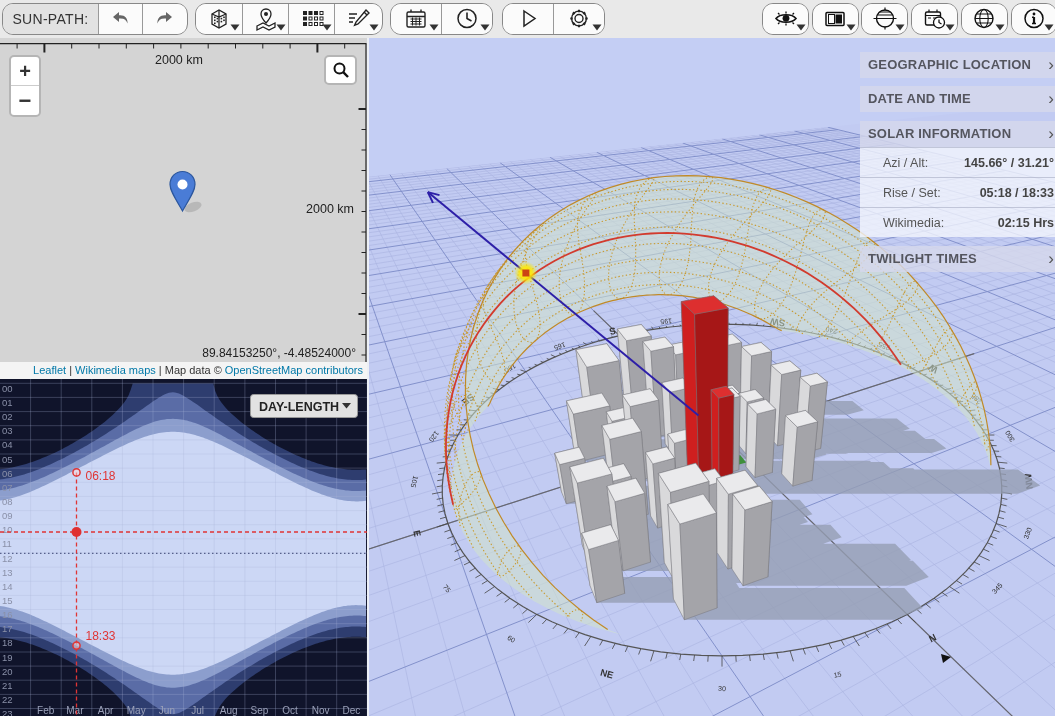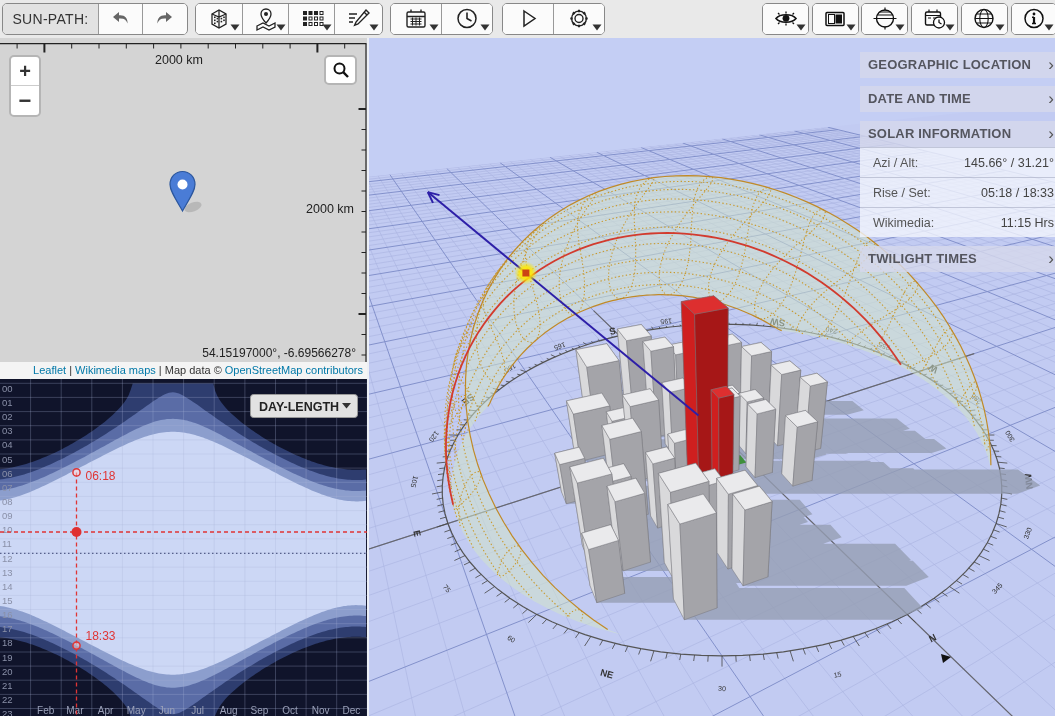--- a/index.html
+++ b/index.html
@@ -1,37 +1,37 @@
 <!DOCTYPE html>
 <html><head><meta charset="utf-8"><style>
 *{margin:0;padding:0;box-sizing:border-box}
 body{font-family:"Liberation Sans",sans-serif;width:1055px;height:716px;overflow:hidden;position:relative;background:#e9e9e9}
 #toolbar{position:absolute;left:0;top:0;width:1055px;height:38px;background:#e9e9e9}
-.tgroup{position:absolute;top:3px;height:32px;border:1px solid #888;border-radius:5px;background:#fbfbfb;display:flex;overflow:hidden}
+.tgroup{position:absolute;top:3px;height:32px;border:1px solid #888;border-radius:11px;background:#fbfbfb;display:flex;overflow:hidden}
 .tcell{height:100%;border-right:1px solid #999;display:flex;align-items:center;justify-content:center;position:relative;background:#fbfbfb}
 .tcell.last{border-right:none}
 .tcell.lbl{background:#e2e2e2;font-size:14px;color:#333;letter-spacing:0.3px}
 .car{position:absolute;right:2px;bottom:3px}
 #map{position:absolute;left:0;top:38px;width:367px;height:341px;background:#d4d4d4;overflow:hidden}
 .zoomctl{position:absolute;left:9px;top:17px;width:32px;border:2px solid #b5b5b5;border-radius:5px;background:#fff;overflow:hidden}
 .zbtn{width:100%;height:29px;font-size:20px;font-weight:bold;color:#333;display:flex;align-items:center;justify-content:center}
 .searchbtn{position:absolute;left:324px;top:17px;width:33px;height:30px;border:2px solid #b5b5b5;border-radius:5px;background:#fff;display:flex;align-items:center;justify-content:center}
 .km1{position:absolute;left:155px;top:15px;font-size:12.5px;color:#222}
 .km2{position:absolute;right:13px;top:164px;font-size:12.5px;color:#222}
 .coords{position:absolute;right:11px;top:308px;font-size:12px;color:#222}
 .attr{position:absolute;left:0;bottom:0;width:100%;height:17px;background:rgba(255,255,255,0.75);font-size:11px;color:#333;text-align:right;padding:2px 4px 0 0}
 .attr a{color:#0078a8}
 #chart{position:absolute;left:0;top:379px;width:312px;height:337px;background:#10142b}
 #pane3d{position:absolute;left:367px;top:38px;width:688px;height:678px;overflow:hidden;background:#c6cff4}
 #sidebar{position:absolute;left:493px;top:0;width:202px;height:678px;font-family:"Liberation Sans",sans-serif}
 .shead{position:absolute;left:0;width:202px;height:26px;background:rgba(213,216,235,0.82);color:#54555e;font-size:13px;font-weight:bold;letter-spacing:0.2px;line-height:26px;padding-left:8px}
 .shead span{position:absolute;right:8px;top:0;font-size:17px;font-weight:normal;color:#555}
 .srow{position:absolute;left:0;width:202px;height:30px;background:rgba(243,245,252,0.80);border-top:1px solid rgba(160,165,190,0.55);color:#555;font-size:12.5px;line-height:30px}
-.srow em{font-style:normal;position:absolute;left:13px}
-.srow b{font-weight:normal;position:absolute;right:8px;color:#444}
+.srow em{font-style:normal;position:absolute;left:23px}
+.srow b{font-weight:bold;position:absolute;right:8px;color:#444}
 </style></head><body>
 <div id="toolbar">
     <div class="tgroup" style="left:2px;width:186px">
       <div class="tcell lbl" style="width:96px">SUN-PATH:</div>
       <div class="tcell" style="width:44px">
         <svg width="26" height="26" viewBox="0 0 26 26">
           <path d="M11 6 L5 11 L11 16 L11 12.5 C16 12 18.5 14 19.5 17.5 C20 12 16.5 8.6 11 9.2 Z" fill="#666"></path>
         </svg>
       </div>
       <div class="tcell last" style="width:43px">
@@ -269,21 +269,21 @@
       <div class="zbtn" style="font-size:22px">−</div>
     </div>
     <div class="searchbtn">
       <svg width="18" height="18" viewBox="0 0 18 18">
         <circle cx="7.5" cy="7.5" r="5" fill="none" stroke="#111" stroke-width="2"></circle>
         <line x1="11.2" y1="11.2" x2="16" y2="16" stroke="#111" stroke-width="2.4"></line>
       </svg>
     </div>
     <div class="km1">2000 km</div>
     <div class="km2">2000 km</div>
-    <div class="coords">54.15197000°, -6.69566278°</div>
+    <div class="coords">89.84153250°, -4.48524000°</div>
     <div class="attr"><a>Leaflet</a> | <a>Wikimedia maps</a> | Map data © <a>OpenStreetMap contributors</a></div>
   </div>
 <div id="chart">
     <svg width="367" height="337" viewBox="0 0 367 337" style="display:block">
       <rect x="0" y="0" width="367" height="337" fill="#10142b"></rect>
       <path d="M0.0,90.2 L2.0,90.0 L4.0,89.8 L6.0,89.5 L8.0,89.2 L10.1,88.8 L12.1,88.4 L14.1,88.0 L16.1,87.6 L18.1,87.1 L20.1,86.6 L22.1,86.0 L24.1,85.5 L26.1,84.9 L28.2,84.3 L30.2,83.6 L32.2,82.9 L34.2,82.2 L36.2,81.5 L38.2,80.7 L40.2,80.0 L42.2,79.1 L44.2,78.3 L46.3,77.5 L48.3,76.6 L50.3,75.7 L52.3,74.8 L54.3,73.9 L56.3,72.9 L58.3,71.9 L60.3,70.9 L62.3,69.9 L64.4,68.8 L66.4,67.8 L68.4,66.7 L70.4,65.6 L72.4,64.5 L74.4,63.3 L76.4,62.1 L78.4,60.9 L80.4,59.7 L82.4,58.5 L84.5,57.2 L86.5,55.9 L88.5,54.6 L90.5,53.2 L92.5,51.9 L94.5,50.4 L96.5,49.0 L98.5,47.5 L100.5,46.0 L102.6,44.5 L104.6,42.9 L106.6,41.2 L108.6,39.5 L110.6,37.8 L112.6,36.0 L114.6,34.1 L116.6,32.1 L118.6,30.0 L120.7,27.7 L122.7,25.3 L124.7,22.7 L126.7,19.7 L128.7,16.0 L130.7,10.7 L132.7,4.6 L134.7,4.6 L136.7,4.6 L138.8,4.6 L140.8,4.6 L142.8,4.6 L144.8,4.6 L146.8,4.6 L148.8,4.6 L150.8,4.6 L152.8,4.6 L154.8,4.6 L156.9,4.6 L158.9,4.6 L160.9,4.6 L162.9,4.6 L164.9,4.6 L166.9,4.6 L168.9,4.6 L170.9,4.6 L172.9,4.6 L175.0,4.6 L177.0,4.6 L179.0,4.6 L181.0,4.6 L183.0,4.6 L185.0,4.6 L187.0,4.6 L189.0,4.6 L191.0,4.6 L193.1,4.6 L195.1,4.6 L197.1,4.6 L199.1,4.6 L201.1,4.6 L203.1,4.6 L205.1,4.6 L207.1,4.6 L209.1,4.6 L211.2,4.6 L213.2,4.6 L215.2,12.0 L217.2,16.8 L219.2,20.3 L221.2,23.2 L223.2,25.8 L225.2,28.2 L227.2,30.4 L229.2,32.5 L231.3,34.4 L233.3,36.3 L235.3,38.1 L237.3,39.8 L239.3,41.5 L241.3,43.2 L243.3,44.8 L245.3,46.3 L247.3,47.8 L249.4,49.3 L251.4,50.7 L253.4,52.1 L255.4,53.5 L257.4,54.8 L259.4,56.1 L261.4,57.4 L263.4,58.7 L265.4,59.9 L267.5,61.2 L269.5,62.4 L271.5,63.5 L273.5,64.7 L275.5,65.8 L277.5,66.9 L279.5,68.0 L281.5,69.0 L283.5,70.1 L285.6,71.1 L287.6,72.1 L289.6,73.1 L291.6,74.0 L293.6,75.0 L295.6,75.9 L297.6,76.8 L299.6,77.6 L301.6,78.5 L303.7,79.3 L305.7,80.1 L307.7,80.9 L309.7,81.6 L311.7,82.4 L313.7,83.1 L315.7,83.7 L317.7,84.4 L319.7,85.0 L321.8,85.6 L323.8,86.2 L325.8,86.7 L327.8,87.2 L329.8,87.7 L331.8,88.1 L333.8,88.5 L335.8,88.9 L337.8,89.2 L339.9,89.6 L341.9,89.8 L343.9,90.1 L345.9,90.3 L347.9,90.4 L349.9,90.6 L351.9,90.7 L353.9,90.7 L355.9,90.8 L358.0,90.8 L360.0,90.7 L362.0,90.6 L364.0,90.5 L366.0,90.4 L366.0,258.2 L364.0,258.0 L362.0,257.9 L360.0,257.8 L358.0,257.8 L355.9,257.8 L353.9,257.8 L351.9,257.8 L349.9,257.9 L347.9,258.1 L345.9,258.2 L343.9,258.5 L341.9,258.7 L339.9,259.0 L337.8,259.3 L335.8,259.6 L333.8,260.0 L331.8,260.4 L329.8,260.9 L327.8,261.3 L325.8,261.8 L323.8,262.4 L321.8,262.9 L319.7,263.5 L317.7,264.2 L315.7,264.8 L313.7,265.5 L311.7,266.2 L309.7,266.9 L307.7,267.7 L305.7,268.4 L303.7,269.2 L301.6,270.0 L299.6,270.9 L297.6,271.8 L295.6,272.7 L293.6,273.6 L291.6,274.5 L289.6,275.5 L287.6,276.4 L285.6,277.4 L283.5,278.4 L281.5,279.5 L279.5,280.5 L277.5,281.6 L275.5,282.7 L273.5,283.9 L271.5,285.0 L269.5,286.2 L267.5,287.4 L265.4,288.6 L263.4,289.8 L261.4,291.1 L259.4,292.4 L257.4,293.7 L255.4,295.0 L253.4,296.4 L251.4,297.8 L249.4,299.3 L247.3,300.7 L245.3,302.2 L243.3,303.8 L241.3,305.4 L239.3,307.0 L237.3,308.7 L235.3,310.4 L233.3,312.2 L231.3,314.1 L229.2,316.1 L227.2,318.1 L225.2,320.3 L223.2,322.7 L221.2,325.3 L219.2,328.2 L217.2,331.7 L215.2,336.5 L213.2,343.9 L211.2,343.9 L209.1,343.9 L207.1,343.9 L205.1,343.9 L203.1,343.9 L201.1,343.9 L199.1,343.9 L197.1,343.9 L195.1,343.9 L193.1,343.9 L191.0,343.9 L189.0,343.9 L187.0,343.9 L185.0,343.9 L183.0,343.9 L181.0,343.9 L179.0,343.9 L177.0,343.9 L175.0,343.9 L172.9,343.9 L170.9,343.9 L168.9,343.9 L166.9,343.9 L164.9,343.9 L162.9,343.9 L160.9,343.9 L158.9,343.9 L156.9,343.9 L154.8,343.9 L152.8,343.9 L150.8,343.9 L148.8,343.9 L146.8,343.9 L144.8,343.9 L142.8,343.9 L140.8,343.9 L138.8,343.9 L136.7,343.9 L134.7,343.9 L132.7,343.9 L130.7,337.8 L128.7,332.5 L126.7,328.8 L124.7,325.8 L122.7,323.2 L120.7,320.8 L118.6,318.5 L116.6,316.5 L114.6,314.5 L112.6,312.6 L110.6,310.8 L108.6,309.0 L106.6,307.3 L104.6,305.7 L102.6,304.1 L100.5,302.5 L98.5,301.0 L96.5,299.5 L94.5,298.1 L92.5,296.7 L90.5,295.3 L88.5,293.9 L86.5,292.6 L84.5,291.3 L82.4,290.1 L80.4,288.8 L78.4,287.6 L76.4,286.4 L74.4,285.2 L72.4,284.1 L70.4,282.9 L68.4,281.8 L66.4,280.7 L64.4,279.7 L62.3,278.6 L60.3,277.6 L58.3,276.6 L56.3,275.6 L54.3,274.7 L52.3,273.7 L50.3,272.8 L48.3,271.9 L46.3,271.1 L44.2,270.2 L42.2,269.4 L40.2,268.6 L38.2,267.8 L36.2,267.0 L34.2,266.3 L32.2,265.6 L30.2,264.9 L28.2,264.3 L26.1,263.6 L24.1,263.0 L22.1,262.5 L20.1,261.9 L18.1,261.4 L16.1,260.9 L14.1,260.5 L12.1,260.1 L10.1,259.7 L8.0,259.3 L6.0,259.0 L4.0,258.7 L2.0,258.5 L0.0,258.3 Z" fill="#2e3d6f"></path>
       <path d="M0.0,100.4 L2.0,100.2 L4.0,100.0 L6.0,99.6 L8.0,99.3 L10.1,98.9 L12.1,98.5 L14.1,98.1 L16.1,97.6 L18.1,97.1 L20.1,96.5 L22.1,96.0 L24.1,95.4 L26.1,94.8 L28.2,94.1 L30.2,93.4 L32.2,92.7 L34.2,92.0 L36.2,91.2 L38.2,90.5 L40.2,89.7 L42.2,88.8 L44.2,88.0 L46.3,87.1 L48.3,86.3 L50.3,85.4 L52.3,84.5 L54.3,83.5 L56.3,82.6 L58.3,81.6 L60.3,80.7 L62.3,79.7 L64.4,78.7 L66.4,77.6 L68.4,76.6 L70.4,75.5 L72.4,74.5 L74.4,73.4 L76.4,72.3 L78.4,71.2 L80.4,70.1 L82.4,69.0 L84.5,67.8 L86.5,66.7 L88.5,65.5 L90.5,64.3 L92.5,63.1 L94.5,61.9 L96.5,60.7 L98.5,59.5 L100.5,58.2 L102.6,57.0 L104.6,55.7 L106.6,54.4 L108.6,53.1 L110.6,51.8 L112.6,50.5 L114.6,49.2 L116.6,47.9 L118.6,46.5 L120.7,45.2 L122.7,43.8 L124.7,42.4 L126.7,41.0 L128.7,39.6 L130.7,38.2 L132.7,36.8 L134.7,35.4 L136.7,33.9 L138.8,32.5 L140.8,31.1 L142.8,29.7 L144.8,28.2 L146.8,26.8 L148.8,25.4 L150.8,24.0 L152.8,22.6 L154.8,21.2 L156.9,19.9 L158.9,18.6 L160.9,17.4 L162.9,16.3 L164.9,15.3 L166.9,14.5 L168.9,13.8 L170.9,13.4 L172.9,13.3 L175.0,13.5 L177.0,13.9 L179.0,14.6 L181.0,15.5 L183.0,16.5 L185.0,17.7 L187.0,18.9 L189.0,20.2 L191.0,21.5 L193.1,22.9 L195.1,24.2 L197.1,25.6 L199.1,27.1 L201.1,28.5 L203.1,29.9 L205.1,31.4 L207.1,32.8 L209.1,34.2 L211.2,35.6 L213.2,37.1 L215.2,38.5 L217.2,39.9 L219.2,41.3 L221.2,42.7 L223.2,44.0 L225.2,45.4 L227.2,46.8 L229.2,48.1 L231.3,49.5 L233.3,50.8 L235.3,52.1 L237.3,53.4 L239.3,54.7 L241.3,56.0 L243.3,57.2 L245.3,58.5 L247.3,59.7 L249.4,60.9 L251.4,62.2 L253.4,63.4 L255.4,64.6 L257.4,65.7 L259.4,66.9 L261.4,68.0 L263.4,69.2 L265.4,70.3 L267.5,71.4 L269.5,72.5 L271.5,73.6 L273.5,74.7 L275.5,75.7 L277.5,76.8 L279.5,77.8 L281.5,78.8 L283.5,79.8 L285.6,80.8 L287.6,81.8 L289.6,82.8 L291.6,83.7 L293.6,84.6 L295.6,85.5 L297.6,86.4 L299.6,87.3 L301.6,88.2 L303.7,89.0 L305.7,89.8 L307.7,90.6 L309.7,91.4 L311.7,92.1 L313.7,92.8 L315.7,93.5 L317.7,94.2 L319.7,94.9 L321.8,95.5 L323.8,96.1 L325.8,96.7 L327.8,97.2 L329.8,97.7 L331.8,98.2 L333.8,98.6 L335.8,99.0 L337.8,99.4 L339.9,99.7 L341.9,100.0 L343.9,100.3 L345.9,100.5 L347.9,100.7 L349.9,100.8 L351.9,100.9 L353.9,101.0 L355.9,101.0 L358.0,101.0 L360.0,101.0 L362.0,100.9 L364.0,100.7 L366.0,100.6 L366.0,248.0 L364.0,247.8 L362.0,247.7 L360.0,247.6 L358.0,247.5 L355.9,247.5 L353.9,247.5 L351.9,247.6 L349.9,247.7 L347.9,247.9 L345.9,248.0 L343.9,248.3 L341.9,248.5 L339.9,248.8 L337.8,249.2 L335.8,249.5 L333.8,249.9 L331.8,250.4 L329.8,250.8 L327.8,251.3 L325.8,251.9 L323.8,252.4 L321.8,253.0 L319.7,253.7 L317.7,254.3 L315.7,255.0 L313.7,255.7 L311.7,256.4 L309.7,257.2 L307.7,257.9 L305.7,258.7 L303.7,259.5 L301.6,260.4 L299.6,261.2 L297.6,262.1 L295.6,263.0 L293.6,263.9 L291.6,264.8 L289.6,265.8 L287.6,266.7 L285.6,267.7 L283.5,268.7 L281.5,269.7 L279.5,270.7 L277.5,271.7 L275.5,272.8 L273.5,273.8 L271.5,274.9 L269.5,276.0 L267.5,277.1 L265.4,278.2 L263.4,279.3 L261.4,280.5 L259.4,281.6 L257.4,282.8 L255.4,284.0 L253.4,285.2 L251.4,286.4 L249.4,287.6 L247.3,288.8 L245.3,290.0 L243.3,291.3 L241.3,292.6 L239.3,293.8 L237.3,295.1 L235.3,296.4 L233.3,297.7 L231.3,299.1 L229.2,300.4 L227.2,301.8 L225.2,303.1 L223.2,304.5 L221.2,305.9 L219.2,307.3 L217.2,308.7 L215.2,310.1 L213.2,311.5 L211.2,312.9 L209.1,314.3 L207.1,315.7 L205.1,317.2 L203.1,318.6 L201.1,320.0 L199.1,321.5 L197.1,322.9 L195.1,324.3 L193.1,325.7 L191.0,327.0 L189.0,328.4 L187.0,329.6 L185.0,330.9 L183.0,332.0 L181.0,333.0 L179.0,333.9 L177.0,334.6 L175.0,335.0 L172.9,335.2 L170.9,335.1 L168.9,334.7 L166.9,334.1 L164.9,333.2 L162.9,332.2 L160.9,331.1 L158.9,329.9 L156.9,328.6 L154.8,327.3 L152.8,325.9 L150.8,324.5 L148.8,323.1 L146.8,321.7 L144.8,320.3 L142.8,318.9 L140.8,317.4 L138.8,316.0 L136.7,314.6 L134.7,313.2 L132.7,311.7 L130.7,310.3 L128.7,308.9 L126.7,307.5 L124.7,306.1 L122.7,304.7 L120.7,303.4 L118.6,302.0 L116.6,300.7 L114.6,299.3 L112.6,298.0 L110.6,296.7 L108.6,295.4 L106.6,294.1 L104.6,292.8 L102.6,291.5 L100.5,290.3 L98.5,289.0 L96.5,287.8 L94.5,286.6 L92.5,285.4 L90.5,284.2 L88.5,283.0 L86.5,281.8 L84.5,280.7 L82.4,279.6 L80.4,278.4 L78.4,277.3 L76.4,276.2 L74.4,275.1 L72.4,274.0 L70.4,273.0 L68.4,271.9 L66.4,270.9 L64.4,269.9 L62.3,268.9 L60.3,267.9 L58.3,266.9 L56.3,265.9 L54.3,265.0 L52.3,264.1 L50.3,263.2 L48.3,262.3 L46.3,261.4 L44.2,260.5 L42.2,259.7 L40.2,258.9 L38.2,258.1 L36.2,257.3 L34.2,256.5 L32.2,255.8 L30.2,255.1 L28.2,254.4 L26.1,253.8 L24.1,253.1 L22.1,252.5 L20.1,252.0 L18.1,251.4 L16.1,250.9 L14.1,250.5 L12.1,250.0 L10.1,249.6 L8.0,249.2 L6.0,248.9 L4.0,248.6 L2.0,248.3 L0.0,248.1 Z" fill="#5a6ca6"></path>
       <path d="M0.0,111.3 L2.0,111.1 L4.0,110.8 L6.0,110.4 L8.0,110.0 L10.1,109.6 L12.1,109.2 L14.1,108.7 L16.1,108.2 L18.1,107.6 L20.1,107.0 L22.1,106.4 L24.1,105.7 L26.1,105.0 L28.2,104.3 L30.2,103.6 L32.2,102.8 L34.2,102.1 L36.2,101.3 L38.2,100.4 L40.2,99.6 L42.2,98.7 L44.2,97.9 L46.3,97.0 L48.3,96.0 L50.3,95.1 L52.3,94.2 L54.3,93.2 L56.3,92.3 L58.3,91.3 L60.3,90.3 L62.3,89.3 L64.4,88.3 L66.4,87.3 L68.4,86.3 L70.4,85.3 L72.4,84.2 L74.4,83.2 L76.4,82.1 L78.4,81.1 L80.4,80.0 L82.4,78.9 L84.5,77.9 L86.5,76.8 L88.5,75.7 L90.5,74.6 L92.5,73.5 L94.5,72.4 L96.5,71.3 L98.5,70.2 L100.5,69.1 L102.6,68.0 L104.6,66.9 L106.6,65.8 L108.6,64.7 L110.6,63.6 L112.6,62.4 L114.6,61.3 L116.6,60.2 L118.6,59.2 L120.7,58.1 L122.7,57.0 L124.7,55.9 L126.7,54.9 L128.7,53.8 L130.7,52.8 L132.7,51.8 L134.7,50.8 L136.7,49.8 L138.8,48.9 L140.8,48.0 L142.8,47.1 L144.8,46.3 L146.8,45.4 L148.8,44.7 L150.8,43.9 L152.8,43.3 L154.8,42.6 L156.9,42.1 L158.9,41.5 L160.9,41.1 L162.9,40.7 L164.9,40.4 L166.9,40.1 L168.9,40.0 L170.9,39.9 L172.9,39.8 L175.0,39.9 L177.0,40.0 L179.0,40.2 L181.0,40.4 L183.0,40.8 L185.0,41.2 L187.0,41.6 L189.0,42.2 L191.0,42.7 L193.1,43.4 L195.1,44.1 L197.1,44.8 L199.1,45.6 L201.1,46.4 L203.1,47.3 L205.1,48.2 L207.1,49.1 L209.1,50.0 L211.2,51.0 L213.2,52.0 L215.2,53.0 L217.2,54.0 L219.2,55.1 L221.2,56.1 L223.2,57.2 L225.2,58.3 L227.2,59.4 L229.2,60.5 L231.3,61.6 L233.3,62.7 L235.3,63.8 L237.3,64.9 L239.3,66.0 L241.3,67.1 L243.3,68.2 L245.3,69.3 L247.3,70.4 L249.4,71.5 L251.4,72.6 L253.4,73.7 L255.4,74.8 L257.4,75.9 L259.4,77.0 L261.4,78.1 L263.4,79.1 L265.4,80.2 L267.5,81.3 L269.5,82.3 L271.5,83.4 L273.5,84.4 L275.5,85.5 L277.5,86.5 L279.5,87.5 L281.5,88.5 L283.5,89.5 L285.6,90.5 L287.6,91.5 L289.6,92.5 L291.6,93.4 L293.6,94.4 L295.6,95.3 L297.6,96.2 L299.6,97.1 L301.6,98.0 L303.7,98.9 L305.7,99.7 L307.7,100.6 L309.7,101.4 L311.7,102.2 L313.7,103.0 L315.7,103.7 L317.7,104.5 L319.7,105.2 L321.8,105.8 L323.8,106.5 L325.8,107.1 L327.8,107.7 L329.8,108.3 L331.8,108.8 L333.8,109.3 L335.8,109.7 L337.8,110.1 L339.9,110.5 L341.9,110.8 L343.9,111.1 L345.9,111.4 L347.9,111.6 L349.9,111.7 L351.9,111.9 L353.9,111.9 L355.9,112.0 L358.0,112.0 L360.0,111.9 L362.0,111.8 L364.0,111.7 L366.0,111.5 L366.0,237.1 L364.0,236.9 L362.0,236.7 L360.0,236.6 L358.0,236.6 L355.9,236.6 L353.9,236.6 L351.9,236.7 L349.9,236.8 L347.9,236.9 L345.9,237.2 L343.9,237.4 L341.9,237.7 L339.9,238.0 L337.8,238.4 L335.8,238.8 L333.8,239.3 L331.8,239.8 L329.8,240.3 L327.8,240.8 L325.8,241.4 L323.8,242.0 L321.8,242.7 L319.7,243.4 L317.7,244.1 L315.7,244.8 L313.7,245.5 L311.7,246.3 L309.7,247.1 L307.7,247.9 L305.7,248.8 L303.7,249.6 L301.6,250.5 L299.6,251.4 L297.6,252.3 L295.6,253.2 L293.6,254.2 L291.6,255.1 L289.6,256.1 L287.6,257.0 L285.6,258.0 L283.5,259.0 L281.5,260.0 L279.5,261.0 L277.5,262.0 L275.5,263.1 L273.5,264.1 L271.5,265.2 L269.5,266.2 L267.5,267.3 L265.4,268.3 L263.4,269.4 L261.4,270.5 L259.4,271.6 L257.4,272.6 L255.4,273.7 L253.4,274.8 L251.4,275.9 L249.4,277.0 L247.3,278.1 L245.3,279.2 L243.3,280.3 L241.3,281.4 L239.3,282.6 L237.3,283.7 L235.3,284.8 L233.3,285.9 L231.3,287.0 L229.2,288.1 L227.2,289.2 L225.2,290.3 L223.2,291.3 L221.2,292.4 L219.2,293.5 L217.2,294.5 L215.2,295.5 L213.2,296.5 L211.2,297.5 L209.1,298.5 L207.1,299.5 L205.1,300.4 L203.1,301.3 L201.1,302.1 L199.1,302.9 L197.1,303.7 L195.1,304.5 L193.1,305.1 L191.0,305.8 L189.0,306.4 L187.0,306.9 L185.0,307.4 L183.0,307.8 L181.0,308.1 L179.0,308.3 L177.0,308.5 L175.0,308.7 L172.9,308.7 L170.9,308.7 L168.9,308.6 L166.9,308.4 L164.9,308.1 L162.9,307.8 L160.9,307.4 L158.9,307.0 L156.9,306.5 L154.8,305.9 L152.8,305.3 L150.8,304.6 L148.8,303.9 L146.8,303.1 L144.8,302.3 L142.8,301.4 L140.8,300.5 L138.8,299.6 L136.7,298.7 L134.7,297.7 L132.7,296.7 L130.7,295.7 L128.7,294.7 L126.7,293.7 L124.7,292.6 L122.7,291.5 L120.7,290.5 L118.6,289.4 L116.6,288.3 L114.6,287.2 L112.6,286.1 L110.6,285.0 L108.6,283.9 L106.6,282.8 L104.6,281.7 L102.6,280.5 L100.5,279.4 L98.5,278.3 L96.5,277.2 L94.5,276.1 L92.5,275.0 L90.5,273.9 L88.5,272.8 L86.5,271.8 L84.5,270.7 L82.4,269.6 L80.4,268.5 L78.4,267.5 L76.4,266.4 L74.4,265.4 L72.4,264.3 L70.4,263.3 L68.4,262.2 L66.4,261.2 L64.4,260.2 L62.3,259.2 L60.3,258.2 L58.3,257.2 L56.3,256.2 L54.3,255.3 L52.3,254.3 L50.3,253.4 L48.3,252.5 L46.3,251.6 L44.2,250.7 L42.2,249.8 L40.2,248.9 L38.2,248.1 L36.2,247.3 L34.2,246.5 L32.2,245.7 L30.2,244.9 L28.2,244.2 L26.1,243.5 L24.1,242.8 L22.1,242.2 L20.1,241.5 L18.1,240.9 L16.1,240.4 L14.1,239.8 L12.1,239.4 L10.1,238.9 L8.0,238.5 L6.0,238.1 L4.0,237.8 L2.0,237.5 L0.0,237.2 Z" fill="#8c9ecd"></path>
       <path d="M0.0,121.6 L2.0,121.3 L4.0,121.0 L6.0,120.6 L8.0,120.1 L10.1,119.7 L12.1,119.1 L14.1,118.6 L16.1,118.0 L18.1,117.3 L20.1,116.7 L22.1,116.0 L24.1,115.2 L26.1,114.5 L28.2,113.7 L30.2,112.9 L32.2,112.0 L34.2,111.2 L36.2,110.3 L38.2,109.4 L40.2,108.5 L42.2,107.6 L44.2,106.7 L46.3,105.7 L48.3,104.7 L50.3,103.8 L52.3,102.8 L54.3,101.8 L56.3,100.8 L58.3,99.8 L60.3,98.7 L62.3,97.7 L64.4,96.7 L66.4,95.7 L68.4,94.6 L70.4,93.6 L72.4,92.5 L74.4,91.5 L76.4,90.4 L78.4,89.4 L80.4,88.3 L82.4,87.3 L84.5,86.2 L86.5,85.2 L88.5,84.1 L90.5,83.1 L92.5,82.0 L94.5,81.0 L96.5,79.9 L98.5,78.9 L100.5,77.9 L102.6,76.8 L104.6,75.8 L106.6,74.8 L108.6,73.7 L110.6,72.7 L112.6,71.7 L114.6,70.7 L116.6,69.7 L118.6,68.8 L120.7,67.8 L122.7,66.9 L124.7,65.9 L126.7,65.0 L128.7,64.1 L130.7,63.2 L132.7,62.4 L134.7,61.6 L136.7,60.7 L138.8,60.0 L140.8,59.2 L142.8,58.5 L144.8,57.8 L146.8,57.2 L148.8,56.5 L150.8,56.0 L152.8,55.4 L154.8,54.9 L156.9,54.5 L158.9,54.1 L160.9,53.8 L162.9,53.5 L164.9,53.2 L166.9,53.0 L168.9,52.9 L170.9,52.8 L172.9,52.8 L175.0,52.8 L177.0,52.9 L179.0,53.1 L181.0,53.3 L183.0,53.5 L185.0,53.8 L187.0,54.2 L189.0,54.6 L191.0,55.0 L193.1,55.5 L195.1,56.1 L197.1,56.7 L199.1,57.3 L201.1,57.9 L203.1,58.6 L205.1,59.4 L207.1,60.1 L209.1,60.9 L211.2,61.7 L213.2,62.5 L215.2,63.4 L217.2,64.3 L219.2,65.2 L221.2,66.1 L223.2,67.0 L225.2,68.0 L227.2,69.0 L229.2,69.9 L231.3,70.9 L233.3,71.9 L235.3,72.9 L237.3,73.9 L239.3,75.0 L241.3,76.0 L243.3,77.0 L245.3,78.0 L247.3,79.1 L249.4,80.1 L251.4,81.2 L253.4,82.2 L255.4,83.3 L257.4,84.3 L259.4,85.4 L261.4,86.4 L263.4,87.5 L265.4,88.5 L267.5,89.6 L269.5,90.6 L271.5,91.7 L273.5,92.7 L275.5,93.8 L277.5,94.8 L279.5,95.9 L281.5,96.9 L283.5,97.9 L285.6,98.9 L287.6,100.0 L289.6,101.0 L291.6,102.0 L293.6,103.0 L295.6,103.9 L297.6,104.9 L299.6,105.9 L301.6,106.8 L303.7,107.8 L305.7,108.7 L307.7,109.6 L309.7,110.5 L311.7,111.4 L313.7,112.2 L315.7,113.0 L317.7,113.8 L319.7,114.6 L321.8,115.4 L323.8,116.1 L325.8,116.8 L327.8,117.5 L329.8,118.1 L331.8,118.7 L333.8,119.2 L335.8,119.8 L337.8,120.2 L339.9,120.7 L341.9,121.0 L343.9,121.4 L345.9,121.7 L347.9,121.9 L349.9,122.1 L351.9,122.2 L353.9,122.3 L355.9,122.4 L358.0,122.4 L360.0,122.3 L362.0,122.2 L364.0,122.0 L366.0,121.8 L366.0,226.7 L364.0,226.5 L362.0,226.3 L360.0,226.2 L358.0,226.2 L355.9,226.1 L353.9,226.2 L351.9,226.3 L349.9,226.4 L347.9,226.6 L345.9,226.9 L343.9,227.1 L341.9,227.5 L339.9,227.9 L337.8,228.3 L335.8,228.8 L333.8,229.3 L331.8,229.8 L329.8,230.4 L327.8,231.1 L325.8,231.7 L323.8,232.4 L321.8,233.1 L319.7,233.9 L317.7,234.7 L315.7,235.5 L313.7,236.3 L311.7,237.2 L309.7,238.0 L307.7,238.9 L305.7,239.8 L303.7,240.8 L301.6,241.7 L299.6,242.6 L297.6,243.6 L295.6,244.6 L293.6,245.6 L291.6,246.6 L289.6,247.6 L287.6,248.6 L285.6,249.6 L283.5,250.6 L281.5,251.6 L279.5,252.7 L277.5,253.7 L275.5,254.7 L273.5,255.8 L271.5,256.8 L269.5,257.9 L267.5,258.9 L265.4,260.0 L263.4,261.0 L261.4,262.1 L259.4,263.1 L257.4,264.2 L255.4,265.2 L253.4,266.3 L251.4,267.3 L249.4,268.4 L247.3,269.4 L245.3,270.5 L243.3,271.5 L241.3,272.5 L239.3,273.6 L237.3,274.6 L235.3,275.6 L233.3,276.6 L231.3,277.6 L229.2,278.6 L227.2,279.6 L225.2,280.5 L223.2,281.5 L221.2,282.4 L219.2,283.3 L217.2,284.2 L215.2,285.1 L213.2,286.0 L211.2,286.8 L209.1,287.6 L207.1,288.4 L205.1,289.2 L203.1,289.9 L201.1,290.6 L199.1,291.3 L197.1,291.9 L195.1,292.5 L193.1,293.0 L191.0,293.5 L189.0,293.9 L187.0,294.3 L185.0,294.7 L183.0,295.0 L181.0,295.3 L179.0,295.4 L177.0,295.6 L175.0,295.7 L172.9,295.7 L170.9,295.7 L168.9,295.6 L166.9,295.5 L164.9,295.3 L162.9,295.1 L160.9,294.8 L158.9,294.4 L156.9,294.0 L154.8,293.6 L152.8,293.1 L150.8,292.6 L148.8,292.0 L146.8,291.4 L144.8,290.7 L142.8,290.0 L140.8,289.3 L138.8,288.6 L136.7,287.8 L134.7,287.0 L132.7,286.1 L130.7,285.3 L128.7,284.4 L126.7,283.5 L124.7,282.6 L122.7,281.7 L120.7,280.7 L118.6,279.8 L116.6,278.8 L114.6,277.8 L112.6,276.8 L110.6,275.8 L108.6,274.8 L106.6,273.8 L104.6,272.7 L102.6,271.7 L100.5,270.7 L98.5,269.6 L96.5,268.6 L94.5,267.5 L92.5,266.5 L90.5,265.4 L88.5,264.4 L86.5,263.3 L84.5,262.3 L82.4,261.2 L80.4,260.2 L78.4,259.1 L76.4,258.1 L74.4,257.0 L72.4,256.0 L70.4,254.9 L68.4,253.9 L66.4,252.9 L64.4,251.8 L62.3,250.8 L60.3,249.8 L58.3,248.8 L56.3,247.8 L54.3,246.7 L52.3,245.8 L50.3,244.8 L48.3,243.8 L46.3,242.8 L44.2,241.9 L42.2,240.9 L40.2,240.0 L38.2,239.1 L36.2,238.2 L34.2,237.3 L32.2,236.5 L30.2,235.6 L28.2,234.8 L26.1,234.0 L24.1,233.3 L22.1,232.6 L20.1,231.9 L18.1,231.2 L16.1,230.5 L14.1,229.9 L12.1,229.4 L10.1,228.9 L8.0,228.4 L6.0,227.9 L4.0,227.5 L2.0,227.2 L0.0,226.9 Z" fill="#ccd7f5"></path>
       <g stroke="#aab4d8" stroke-opacity="0.28" stroke-width="1">
@@ -1011,17 +1011,17 @@
       <div class="srow" style="top:109px">
         <em>Azi / Alt:</em>
         <b>145.66° / 31.21°</b>
       </div>
       <div class="srow" style="top:139px">
         <em>Rise / Set:</em>
         <b>05:18 / 18:33</b>
       </div>
       <div class="srow" style="top:169px">
         <em>Wikimedia:</em>
-        <b>11:15 Hrs</b>
+        <b>02:15 Hrs</b>
       </div>
       <div class="shead" style="top:208px">TWILIGHT TIMES<span>›</span></div>
     </div>
   </div>
 <div style="position:absolute;left:367px;top:38px;width:2px;height:678px;background:#eceff5"></div>
 </body></html>

